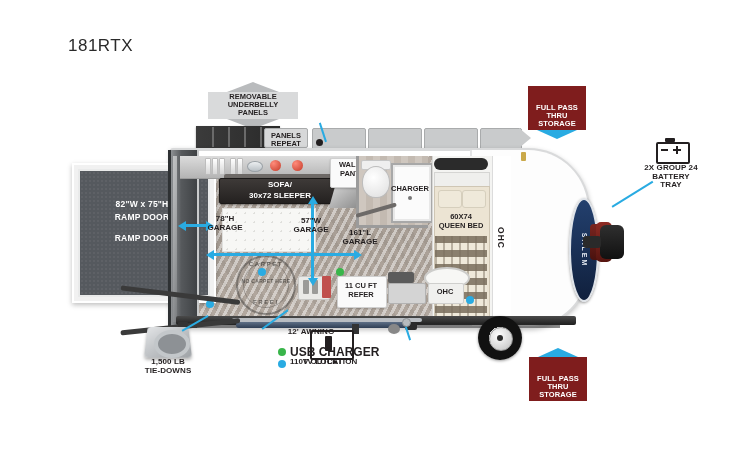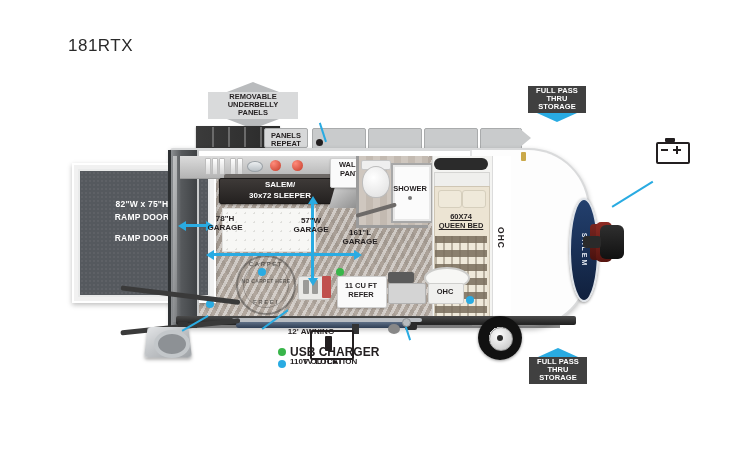--- a/index.html
+++ b/index.html
@@ -14,21 +14,21 @@
   #title{left:68px;top:36px;font-size:17px;color:#2a2a2a;letter-spacing:.5px;font-weight:400;}
 
   
   .callout{position:absolute;text-align:center;font-weight:bold;color:#231f20;
            line-height:1.08;letter-spacing:.1px;}
   .callout .ln{display:block;white-space:nowrap;}
 
   
   .badge{position:absolute;color:#ffffff;font-weight:bold;text-align:center;
          line-height:1.06;letter-spacing:.1px;}
-  .badge .bd-body{background:#404040;padding:1px 5px 2px 5px;}
+  .badge .bd-body{background:#7f1d1d;padding:18px 5px 2px 5px;}
   .badge .bd-tip-d{width:0;height:0;margin:0 auto;
         border-left:20px solid transparent;border-right:20px solid transparent;
         border-top:9px solid #29abe2;}
   .badge .bd-tip-u{width:0;height:0;margin:0 auto;
         border-left:20px solid transparent;border-right:20px solid transparent;
         border-bottom:9px solid #29abe2;}
 
   
   .gbadge{position:absolute;text-align:center;font-weight:bold;color:#231f20;line-height:1.08;}
   .gtop{width:0;height:0;margin:0 auto;border-left:26px solid transparent;
@@ -148,21 +148,21 @@
   #bed-wall{left:432px;top:156px;width:60px;height:164px;background:#f4f4f2;border-left:1px solid #d8d8d6;}
   #bed-hdr{left:434px;top:158px;width:54px;height:12px;background:#2b2b2b;border-radius:6px;}
   #bed-hdr2{left:434px;top:172px;width:54px;height:14px;background:#efefed;border:1px solid #d5d5d3;}
   #bed-frame{left:434px;top:186px;width:54px;height:132px;background:#ece4d3;
      border:1px solid #cfc6b4;}
   #pillow1{left:438px;top:190px;width:22px;height:16px;background:#efe9da;
      border:1px solid #d6cfbd;border-radius:3px;}
   #pillow2{left:462px;top:190px;width:22px;height:16px;background:#efe9da;
      border:1px solid #d6cfbd;border-radius:3px;}
   #bed-label{left:434px;top:212px;width:54px;font-size:7.5px;font-weight:bold;
-     color:#231f20;text-align:center;line-height:1.2;text-decoration:underline;}
+     color:#231f20;text-align:center;line-height:1.2;}
   #quilt{left:435px;top:236px;width:52px;height:81px;
      background:
        repeating-linear-gradient(90deg, rgba(120,108,92,.45) 0 2px, rgba(0,0,0,0) 2px 8px),
        repeating-linear-gradient(180deg, #8a7f6e 0 7px, #efe9da 7px 14px);}
 
   
   #ohc-strip{left:492px;top:156px;width:18px;height:164px;background:#ffffff;
      border-left:1px solid #dcdcdc;}
   #ohc-vlabel{left:492px;top:156px;width:18px;height:164px;}
   #ohc-vlabel span{position:absolute;left:50%;top:50%;
@@ -346,21 +346,21 @@
   <div class="hanger" style="left:219px"></div>
   <div class="hanger" style="left:230px"></div>
   <div class="hanger" style="left:237px"></div>
   <div class="abs" id="shelf-disc"></div>
   <div class="ball" style="left:270px"></div>
   <div class="ball" style="left:292px"></div>
 
   <div class="abs" id="sofa-cap"></div>
   <div class="abs" id="sofa"></div>
   <div class="abs" id="sofa-label">
-    <span style="display:block">SALEM/</span>
+    <span style="display:block">SOFA/</span>
     <span style="display:block">30x72 SLEEPER</span>
   </div>
 
   <div class="abs" id="tv-white"></div>
 
   <div class="abs" id="carpet-free">
     <div id="cf-ring"></div>
     <div class="cw" id="cf-top">CARPET</div>
     <div class="cw" id="cf-mid">NO CARPET HERE</div>
     <div class="cw" id="cf-bot">FREE!</div>
@@ -372,21 +372,21 @@
     <span style="display:block">WALK-IN</span>
     <span style="display:block">PANTRY</span>
   </div>
 
   <div class="abs" id="bath-floor"></div>
   <div class="abs" id="bath-wall-l"></div>
   <div class="abs" id="bath-wall-b"></div>
   <div class="abs" id="toilet-tank"></div>
   <div class="abs" id="toilet"></div>
   <div class="abs" id="shower-pan"></div>
-  <div class="abs" id="shower-label">SHOWER</div>
+  <div class="abs" id="shower-label">CHARGER</div>
   <div class="abs" id="shower-drain"></div>
   <div class="abs" id="bath-door"></div>
 
   <div class="abs" id="bed-wall"></div>
   <div class="abs" id="bed-hdr"></div>
   <div class="abs" id="bed-hdr2"></div>
   <div class="abs" id="bed-frame"></div>
   <div class="abs" id="pillow1"></div>
   <div class="abs" id="pillow2"></div>
   <div class="abs" id="bed-label">
@@ -469,24 +469,33 @@
   <div class="abs" id="lp2"></div>
   <div class="abs" id="lp1"></div>
   <div class="abs" id="coupler"></div>
   <div class="abs" id="vent"></div>
 
   <div class="abs" id="batt-icon"></div>
   <div class="abs" id="batt-nub"></div>
   <div class="abs" id="batt-minus"></div>
   <div class="abs" id="batt-plusv"></div>
   <div class="abs" id="batt-plush"></div>
+  <div class="callout" style="left:620px;top:164px;width:102px;font-size:8px;">
+    <span class="ln">2X GROUP 24</span>
+    <span class="ln">BATTERY</span>
+    <span class="ln">TRAY</span>
+  </div>
   <div class="lead" style="left:612px;top:206px;width:48px;transform:rotate(-32deg);"></div>
 
   <div class="abs" id="tiedown"></div>
   <div class="abs" id="tiedown-ring"></div>
+  <div class="callout" style="left:118px;top:358px;width:100px;font-size:8px;">
+    <span class="ln">1,500 LB</span>
+    <span class="ln">TIE-DOWNS</span>
+  </div>
   <div class="lead" style="left:182px;top:330px;width:30px;transform:rotate(-30deg);"></div>
 
   <div class="abs" id="tvicon"></div>
   <div class="abs" id="tvremote"></div>
   <div class="callout" style="left:290px;top:358px;width:80px;font-size:8px;">
     <span class="ln">TV LOCATION</span>
   </div>
   <div class="lead" style="left:262px;top:328px;width:32px;transform:rotate(-36deg);"></div>
 
   <div class="callout" style="left:268px;top:328px;width:86px;font-size:8px;">

